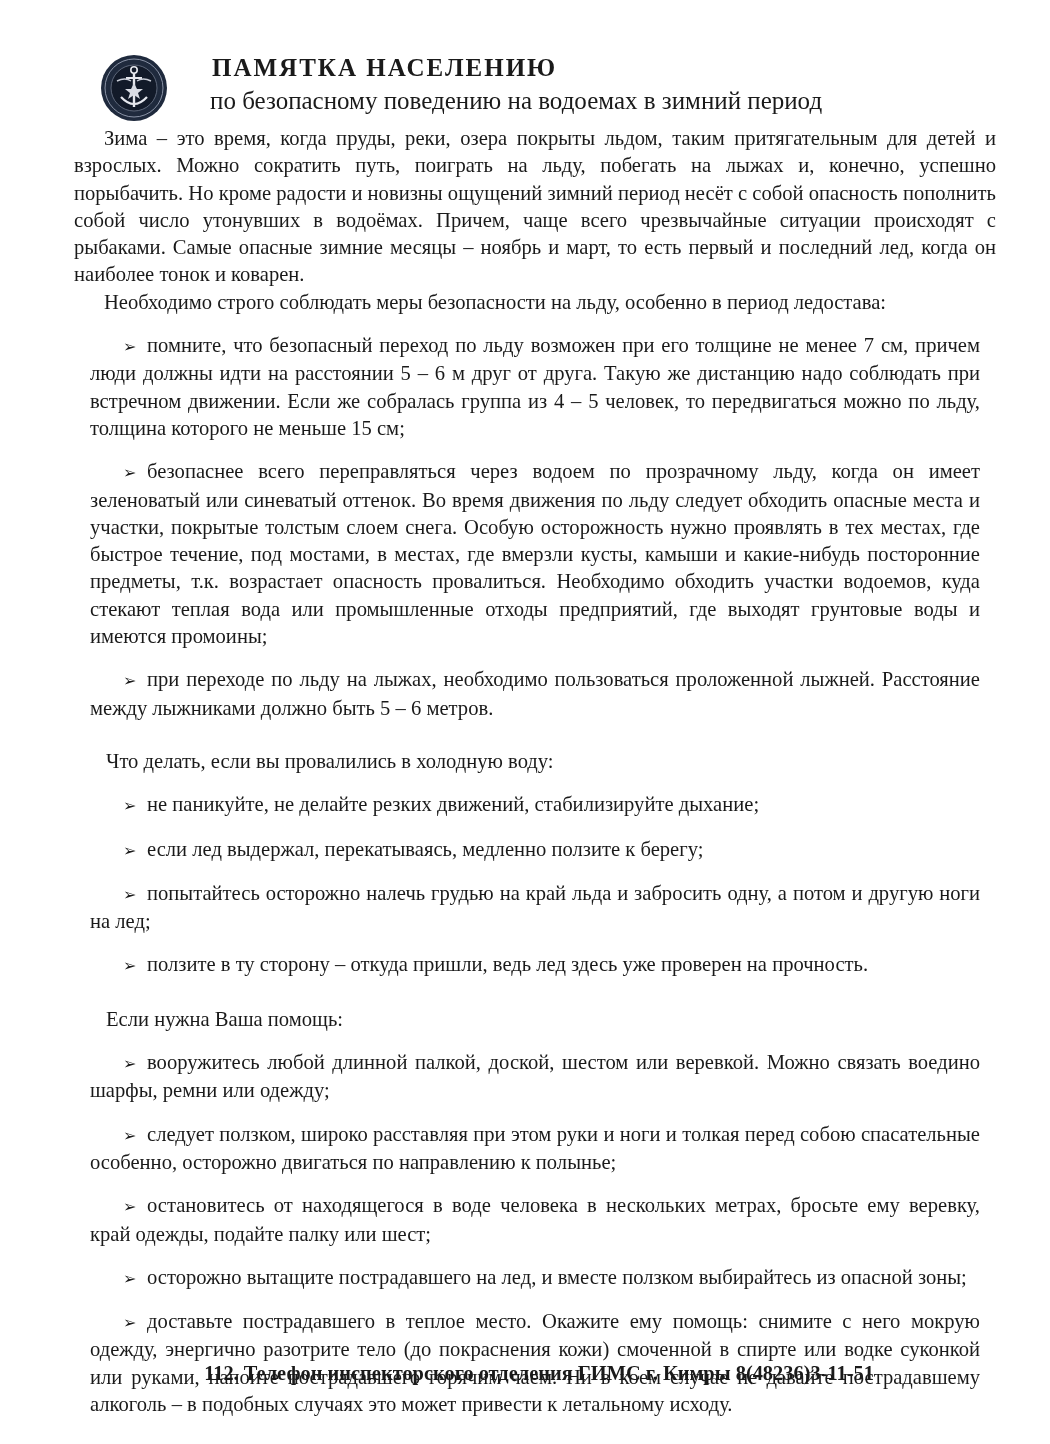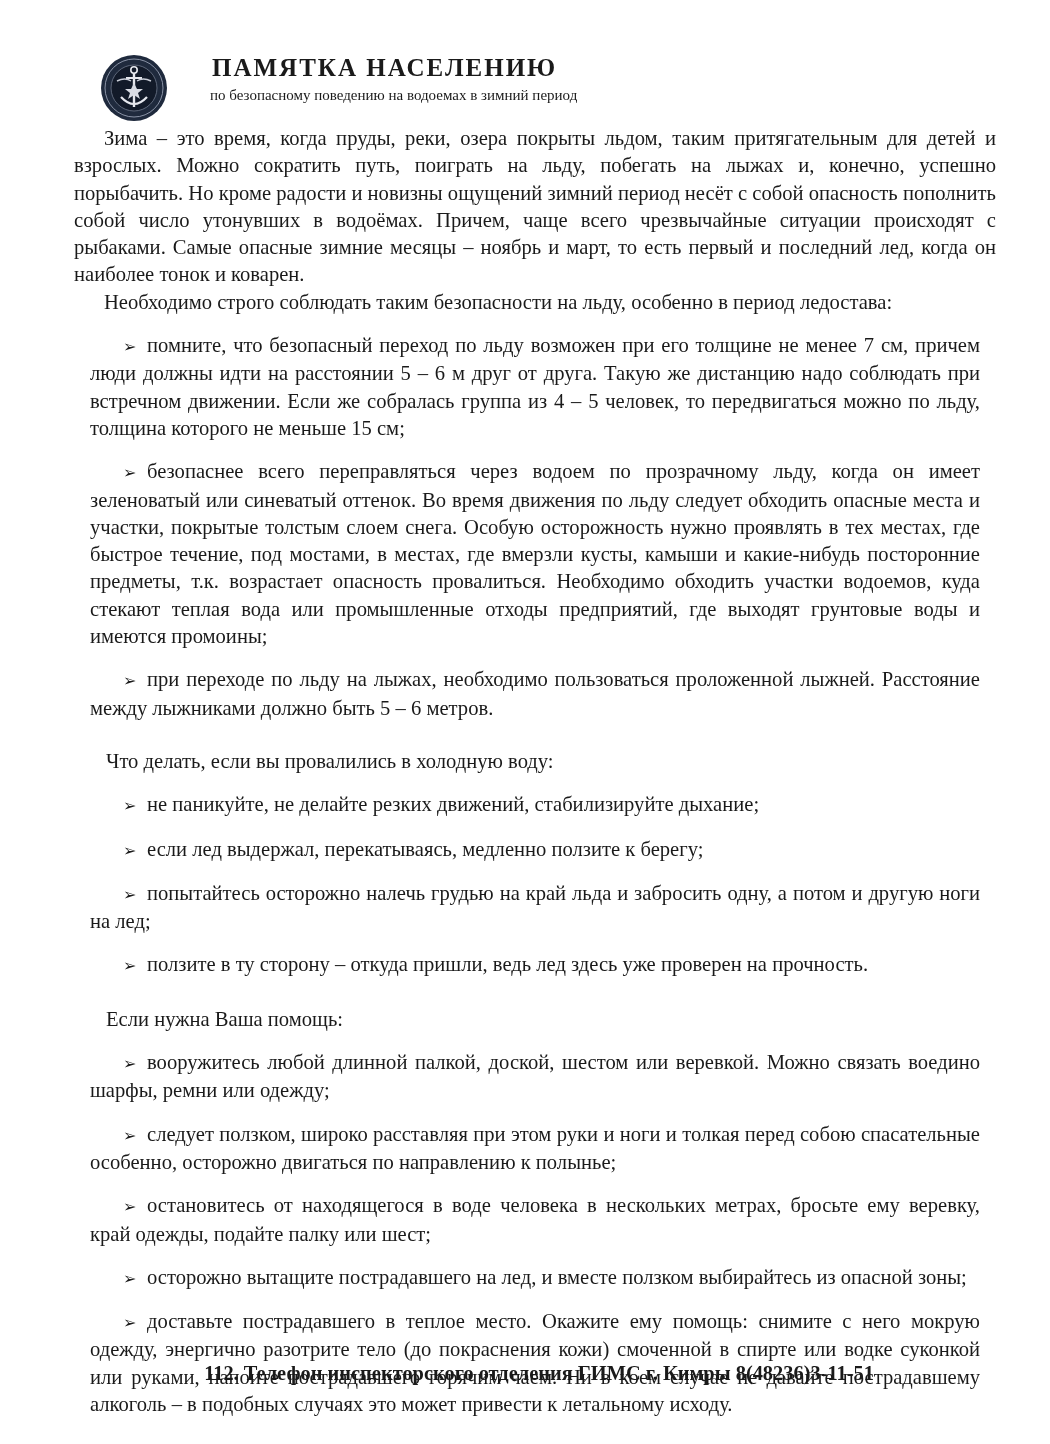--- a/index.html
+++ b/index.html
@@ -2,21 +2,21 @@
 <html><head>
 <meta charset="utf-8">
 <style>
   html, body { margin: 0; padding: 0; background: #ffffff; }
   body { width: 1050px; height: 1444px; position: relative; overflow: hidden; color: #1a1a1a;
          font-family: "Liberation Serif", "DejaVu Serif", serif; }
   .page { position: absolute; left: 0; top: 0; width: 1050px; height: 1444px; }
   .header { position: absolute; left: 97px; top: 50px; width: 900px; height: 80px; }
   .emblem { position: absolute; left: 2px; top: 3px; width: 70px; height: 70px; }
   .title { position: absolute; left: 115px; top: 4px; font-size: 25px; font-weight: bold; letter-spacing: 2px; }
-  .subtitle { position: absolute; left: 113px; top: 37px; font-size: 15px; }
+  .subtitle { position: absolute; left: 113px; top: 37px; font-size: 25px; }
   .body { position: absolute; left: 74px; top: 125px; width: 922px; font-size: 20.6px; line-height: 27.3px; }
   .p { text-align: justify; text-indent: 30px; margin: 0; }
   .bul { text-align: justify; text-indent: 33px; margin: 16px; }
   .arrow { display: inline-block; width: 24px; text-indent: 0; font-size: 16px; }
   .h { font-weight: normal; text-indent: 32px; margin: 0; }
   .gap { height: 10px; }
   .footer { position: absolute; left: 74px; top: 1359px; width: 930px; text-align: center;
             font-weight: bold; font-size: 20.4px; line-height: 29px; }
 </style>
 </head>
@@ -36,21 +36,21 @@
       <path d="M35 30 l3 6 6 0 -5 4 2 6 -6 -4 -6 4 2 -6 -5 -4 6 0z" fill="#d9dce4"></path>
       <path d="M18 28 Q26 24 32 28" fill="none" stroke="#c9cdd7" stroke-width="1.4"></path>
       <path d="M52 28 Q44 24 38 28" fill="none" stroke="#c9cdd7" stroke-width="1.4"></path>
     </svg>
     <div class="title">ПАМЯТКА НАСЕЛЕНИЮ</div>
     <div class="subtitle">по безопасному поведению на водоемах в зимний период</div>
   </div>
 
   <div class="body">
     <p class="p">Зима – это время, когда пруды, реки, озера покрыты льдом, таким притягательным для детей и взрослых. Можно сократить путь, поиграть на льду, побегать на лыжах и, конечно, успешно порыбачить. Но кроме радости и новизны ощущений зимний период несёт с собой опасность пополнить собой число утонувших в водоёмах. Причем, чаще всего чрезвычайные ситуации происходят с рыбаками. Самые опасные зимние месяцы – ноябрь и март, то есть первый и последний лед, когда он наиболее тонок и коварен.</p>
-    <p class="p">Необходимо строго соблюдать таким безопасности на льду, особенно в период ледостава:</p>
+    <p class="p">Необходимо строго соблюдать меры безопасности на льду, особенно в период ледостава:</p>
 
     <p class="bul"><span class="arrow">➢</span><span>помните, что безопасный переход по льду возможен при его толщине не менее 7 см, причем люди должны идти на расстоянии 5 – 6 м друг от друга. Такую же дистанцию надо соблюдать при встречном движении. Если же собралась группа из 4 – 5 человек, то передвигаться можно по льду, толщина которого не меньше 15 см;</span></p>
     <p class="bul"><span class="arrow">➢</span><span>безопаснее всего переправляться через водоем по прозрачному льду, когда он имеет зеленоватый или синеватый оттенок. Во время движения по льду следует обходить опасные места и участки, покрытые толстым слоем снега. Особую осторожность нужно проявлять в тех местах, где быстрое течение, под мостами, в местах, где вмерзли кусты, камыши и какие-нибудь посторонние предметы, т.к. возрастает опасность провалиться. Необходимо обходить участки водоемов, куда стекают теплая вода или промышленные отходы предприятий, где выходят грунтовые воды и имеются промоины;</span></p>
     <p class="bul"><span class="arrow">➢</span><span>при переходе по льду на лыжах, необходимо пользоваться проложенной лыжней. Расстояние между лыжниками должно быть 5 – 6 метров.</span></p>
 
     <div class="gap"></div>
     <p class="h">Что делать, если вы провалились в холодную воду:</p>
     <p class="bul"><span class="arrow">➢</span><span>не паникуйте, не делайте резких движений, стабилизируйте дыхание;</span></p>
     <p class="bul"><span class="arrow">➢</span><span>если лед выдержал, перекатываясь, медленно ползите к берегу;</span></p>
     <p class="bul"><span class="arrow">➢</span><span>попытайтесь осторожно налечь грудью на край льда и забросить одну, а потом и другую ноги на лед;</span></p>

